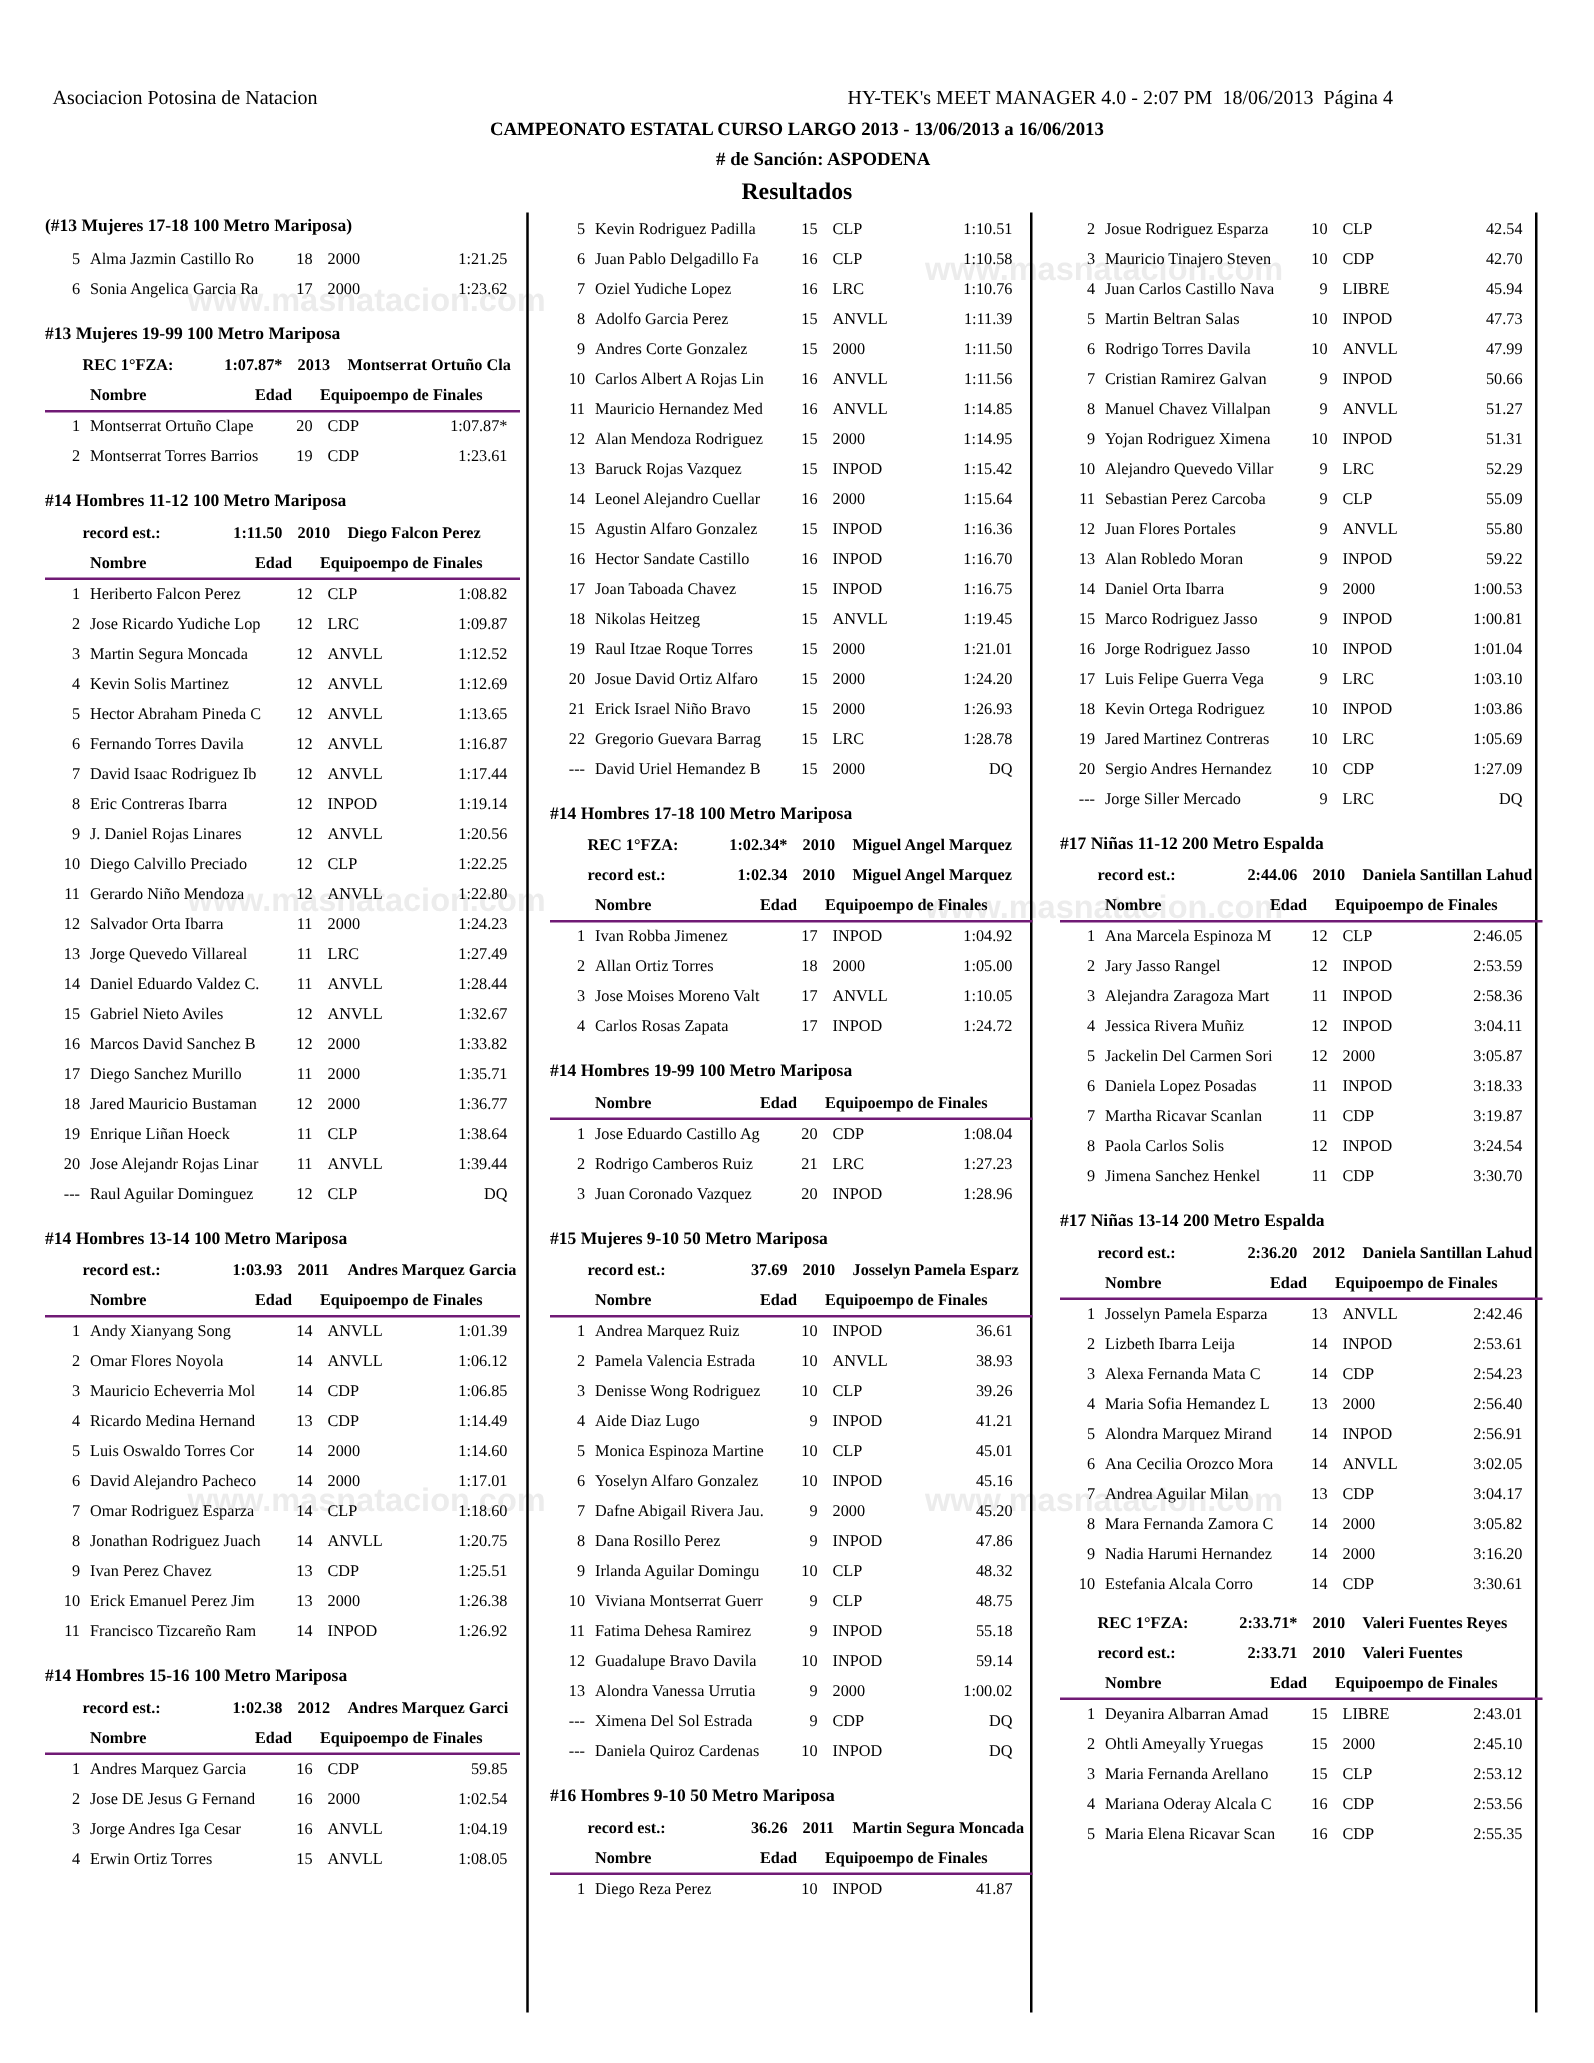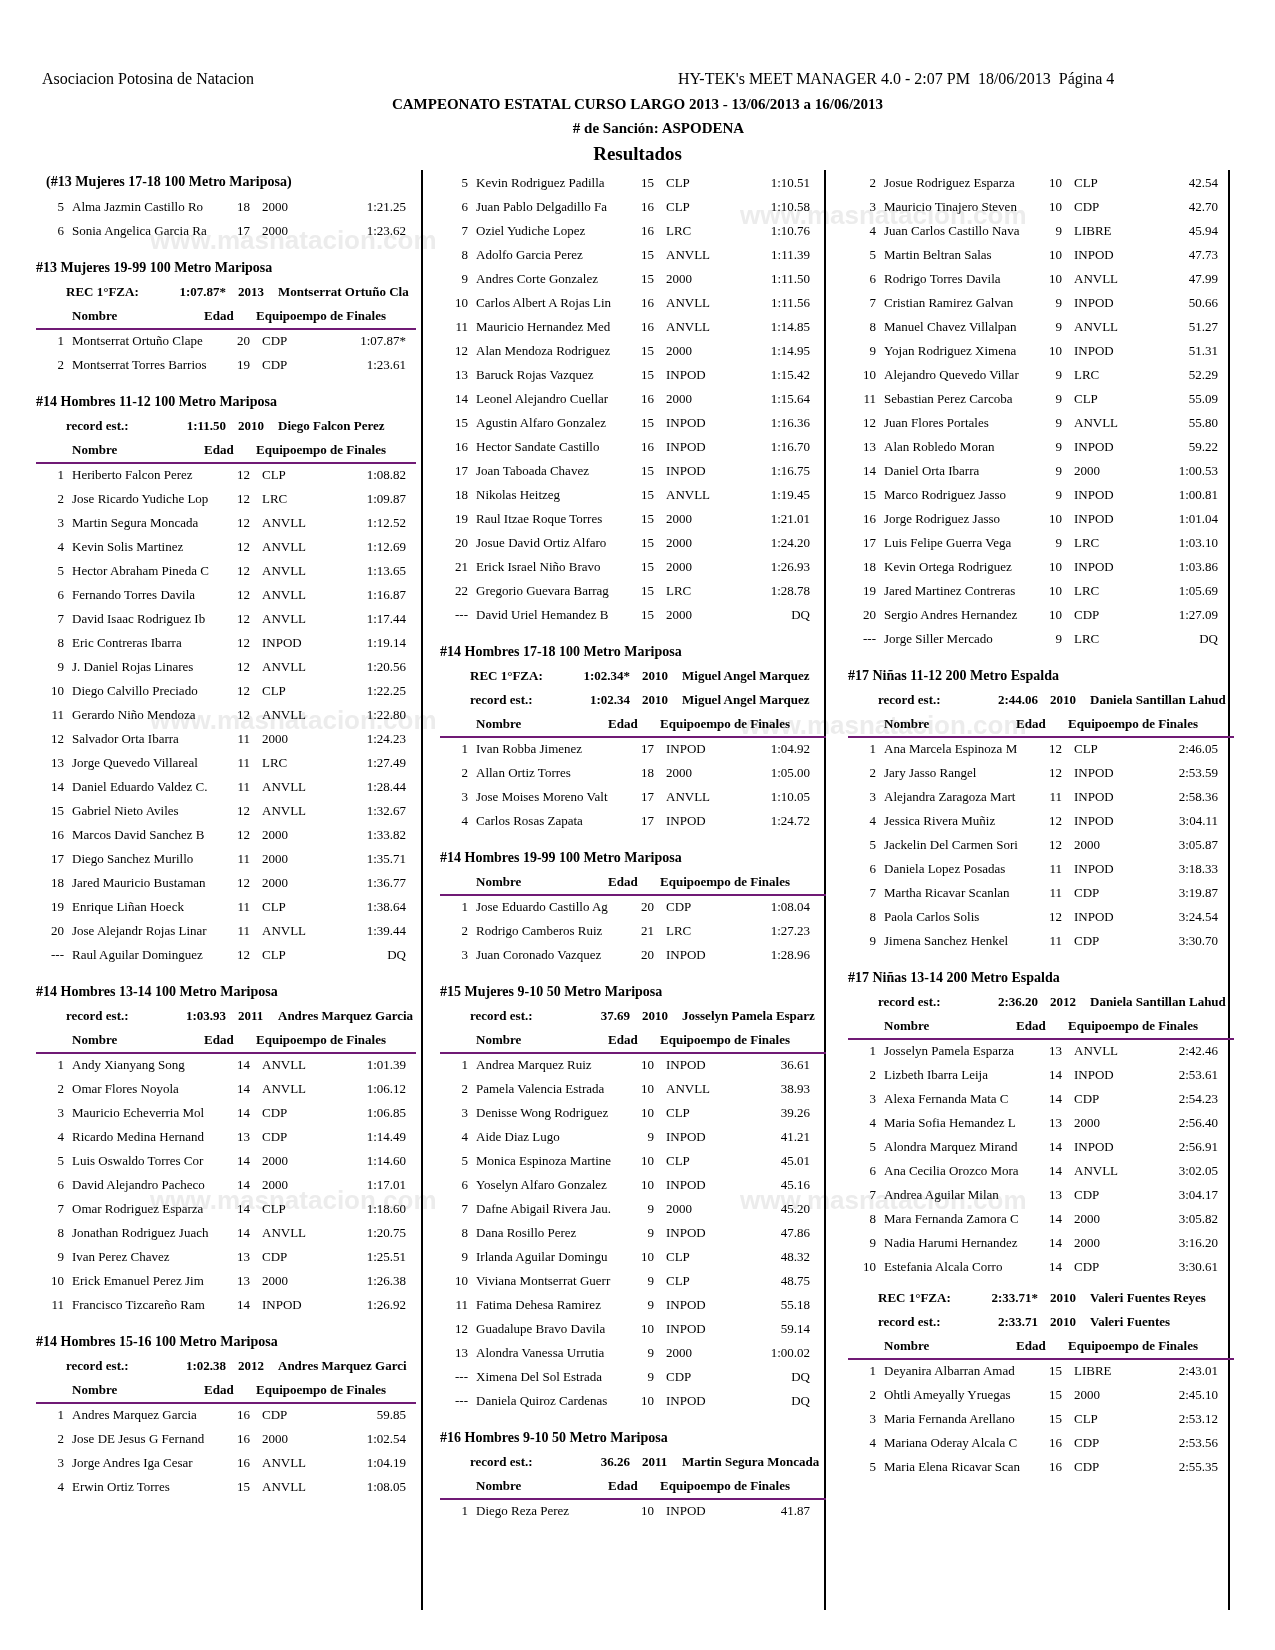--- a/index.html
+++ b/index.html
@@ -8,21 +8,21 @@
   .hdr-right { position:absolute; left:654px; top:70px; font-size:16px; white-space:pre;margin-left:24px; }
   .hdr-title { position:absolute; left:0; width:1275px; top:96px; text-align:center; font-size:15px; font-weight:bold; }
   .hdr-sanc { position:absolute; left:0; width:1275px; top:120px; text-align:center; font-size:15px; font-weight:bold;margin-left:21px; }
   .hdr-res { position:absolute; left:0; width:1275px; top:143px; text-align:center; font-size:19px; font-weight:bold; }
   .vline { position:absolute; width:2px; background:#000; top:170px; height:1440px; }
   .col { position:absolute; top:172px; width:380px; font-size:13px; }
   .col.c1 { left:36px; }
   .col.c2 { left:440px; width:386px; }
   .col.c3 { left:848px; width:386px; }
   .ev-title { font-weight:bold; font-size:14px; height:24px; line-height:20px; margin-top:6px; white-space:nowrap; overflow:hidden; }
-  .ev-title.first { margin-top:0;margin-left:10px; }
+  .ev-title.first { margin-top:0; }
   .rec { font-weight:bold; height:24px; line-height:20px; white-space:nowrap; overflow:hidden; padding-left:30px; }
   .rec span { display:inline-block; }
   .rec .rl { width:90px; }
   .rec .rt { width:70px; text-align:right; padding-right:12px; }
   .rec .ry { width:40px; }
   .colhdr { font-weight:bold; height:22px; line-height:20px; border-bottom:2px solid #701a75; white-space:nowrap; position:relative; }
   .colhdr span { position:absolute; top:0; }
   .row { height:24px; line-height:22px; white-space:nowrap; position:relative; }
   .row span { position:absolute; top:0; overflow:hidden; }
   .pl { left:0; width:28px; text-align:right; }

